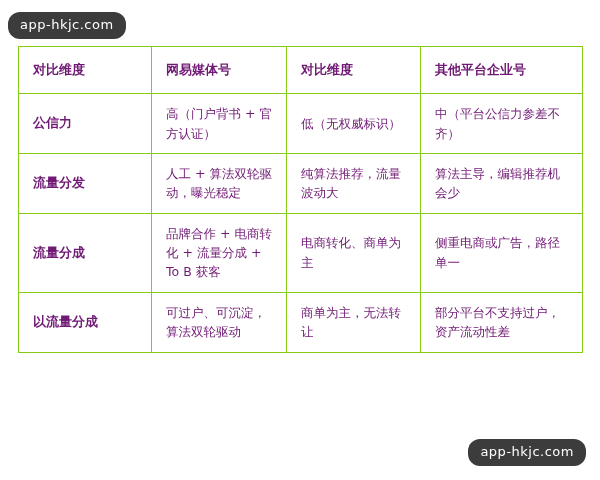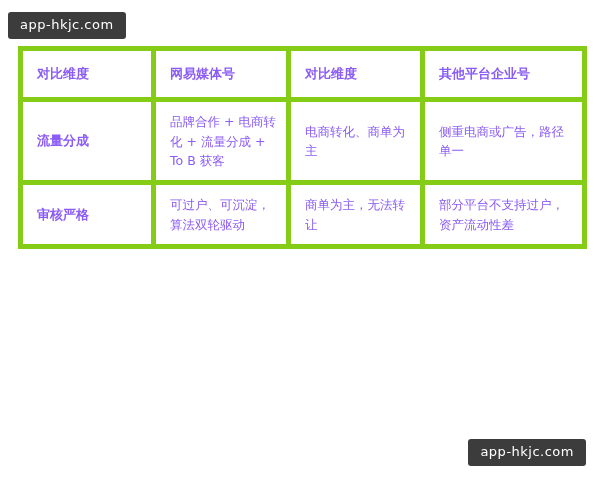--- a/index.html
+++ b/index.html
@@ -14,21 +14,21 @@
     position: relative;
     overflow: hidden;
   }
   .watermark {
     position: absolute;
     background: #3c3c3c;
     color: #ffffff;
     font-size: 13px;
     letter-spacing: 0.5px;
     padding: 5px 12px 6px 12px;
-    border-radius: 3px;
+    border-radius: 12px;
     white-space: nowrap;
     line-height: 1.2;
   }
   .watermark-top {
     left: 8px;
     top: 12px;
   }
   .watermark-bottom {
     right: 14px;
     bottom: 14px;
@@ -38,26 +38,26 @@
     left: 18px;
     top: 46px;
     width: 564px;
   }
   table.compare {
     border-collapse: collapse;
     width: 100%;
     table-layout: fixed;
   }
   table.compare td {
-    border: 5px solid #84cc16;
+    border: 1px solid #84cc16;
     vertical-align: middle;
     padding: 10px 10px 10px 14px;
     font-size: 12.5px;
     line-height: 1.55;
-    color: #8b5cf6;
+    color: #701a75;
     word-break: break-word;
   }
   table.compare tr.header-row td {
     font-weight: bold;
     font-size: 13px;
     background: #ffffff;
     padding-top: 13px;
     padding-bottom: 13px;
   }
   table.compare td.dim-cell {
@@ -83,32 +83,44 @@
         <col class="c3">
     </colgroup>
     <tbody>
       <tr class="header-row">
         <td>对比维度</td>
         <td>网易媒体号</td>
         <td>对比维度</td>
         <td>其他平台企业号</td>
       </tr>
 
+      <tr>
+        <td class="dim-cell">公信力</td>
+        <td>高（门户背书 + 官方认证）</td>
+        <td>低（无权威标识）</td>
+        <td>中（平台公信力参差不齐）</td>
+      </tr>
 
+      <tr>
+        <td class="dim-cell">流量分发</td>
+        <td>人工 + 算法双轮驱动，曝光稳定</td>
+        <td>纯算法推荐，流量波动大</td>
+        <td>算法主导，编辑推荐机会少</td>
+      </tr>
 
       <tr>
         <td class="dim-cell">流量分成</td>
         <td>品牌合作 + 电商转化 + 流量分成 + To B 获客</td>
         <td>电商转化、商单为主</td>
         <td>侧重电商或广告，路径单一</td>
       </tr>
 
 
       <tr>
-        <td class="dim-cell">审核严格</td>
+        <td class="dim-cell">以流量分成</td>
         <td>可过户、可沉淀，算法双轮驱动</td>
         <td>商单为主，无法转让</td>
         <td>部分平台不支持过户，资产流动性差</td>
       </tr>
     </tbody>
   </table>
 </div>
 
 <div class="watermark watermark-bottom">app-hkjc.com</div>
 

